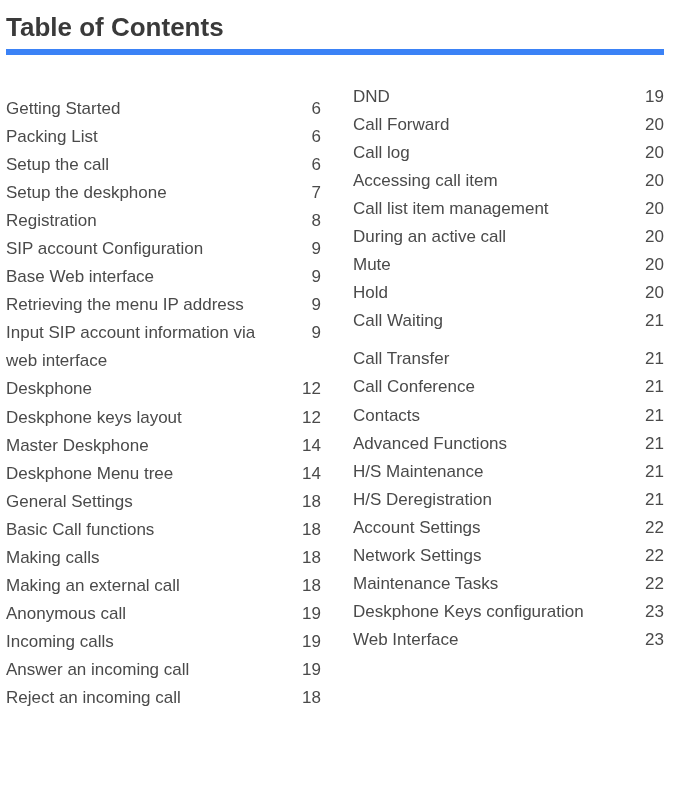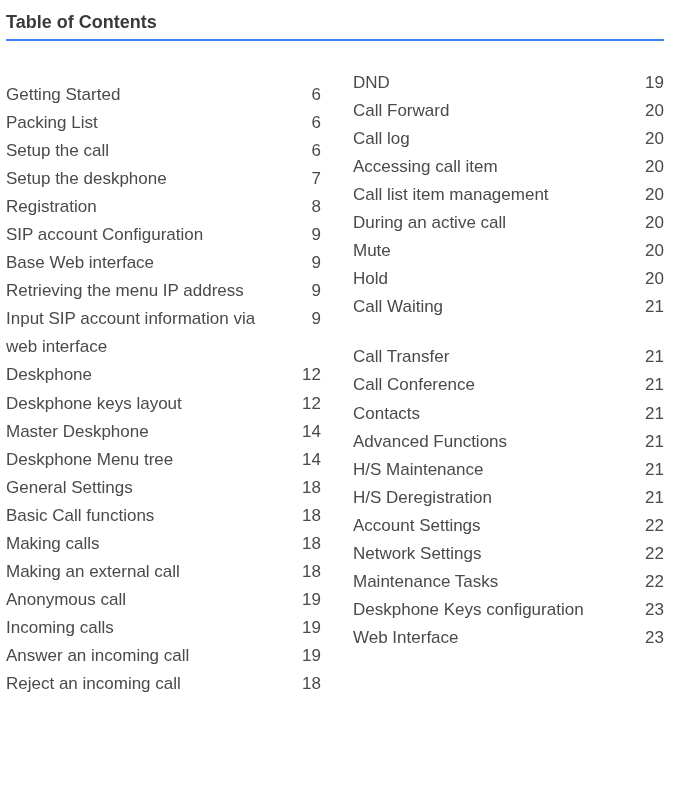--- a/index.html
+++ b/index.html
@@ -9,41 +9,41 @@
     }
     body {
       font-family: Arial, Helvetica, sans-serif;
       background: #ffffff;
       width: 682px;
       height: 796px;
       padding: 12px 18px 0 6px;
       color: #4a4a4a;
     }
     .title {
-      font-size: 18px;
+      font-size: 26px;
       font-weight: bold;
       color: #3a3a3a;
       padding-bottom: 6px;
-      border-bottom: 2px solid #3b82f6;
+      border-bottom: 6px solid #3b82f6;
       margin-bottom: 28px;
     }
     .columns {
       display: flex;
       gap: 28px;
     }
     .col {
       flex: 1;
       display: flex;
       flex-direction: column;
     }
     .col-left {
       padding-top: 12px;
     }
     .col-right-top {
-      margin-bottom: 22px;
+      margin-bottom: 10px;
     }
     .entry {
       display: flex;
       justify-content: space-between;
       align-items: baseline;
       font-size: 17px;
       line-height: 1.65;
       color: #4a4a4a;
     }
     .entry .label {

